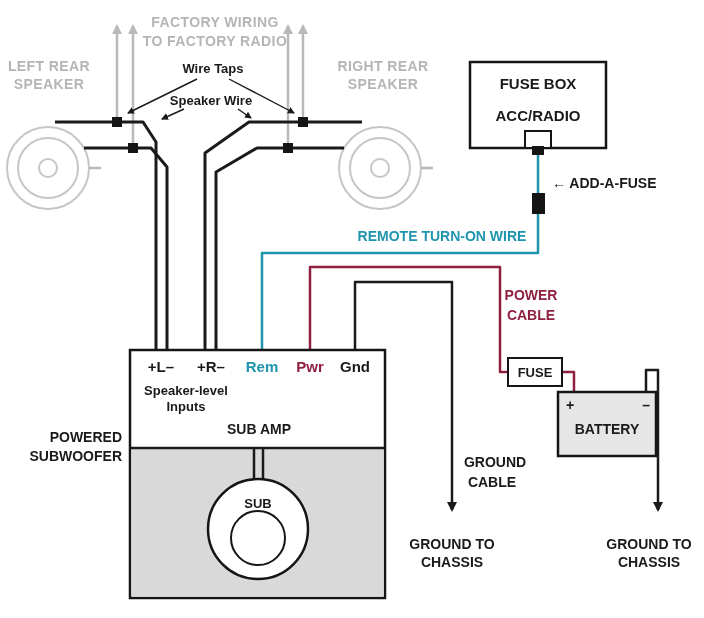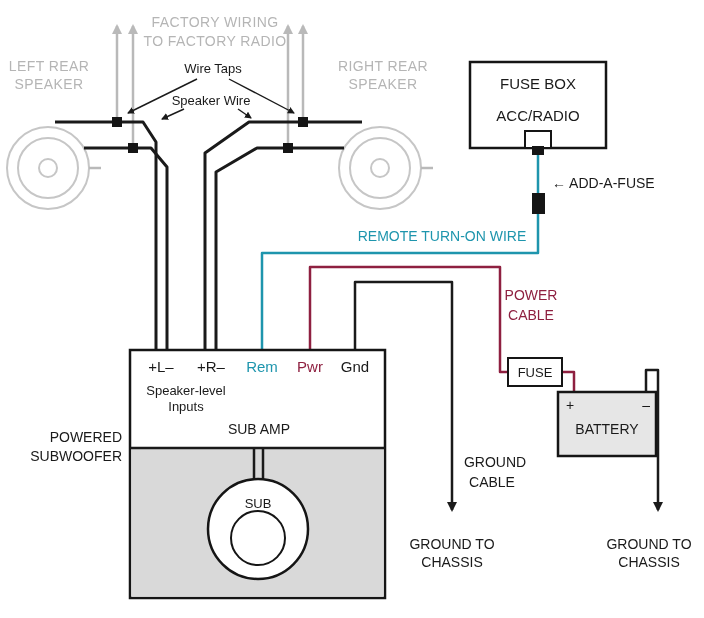--- a/index.html
+++ b/index.html
@@ -1,17 +1,17 @@
 <!DOCTYPE html>
 <html><head>
 <meta charset="utf-8">
 <style>
   html,body{margin:0;padding:0;background:#ffffff;}
   .stage{position:relative;width:704px;height:618px;background:#ffffff;overflow:hidden;
-         font-family:"Liberation Sans",sans-serif;}
+         font-family:"Liberation Sans",sans-serif;font-weight:bold;}
   svg{position:absolute;left:0;top:0;}
   text{font-family:"Liberation Sans",sans-serif;fill:#1a1a1a;}
   .t{font-size:14px;}
   .t13{font-size:13px;}
   .t15{font-size:15px;}
   .mid{text-anchor:middle;}
   .end{text-anchor:end;}
   .t-gray{fill:#b5b5b5;letter-spacing:.4px;}
   .t-teal{fill:#1e95ad;}
   .t-red{fill:#8e2040;}

